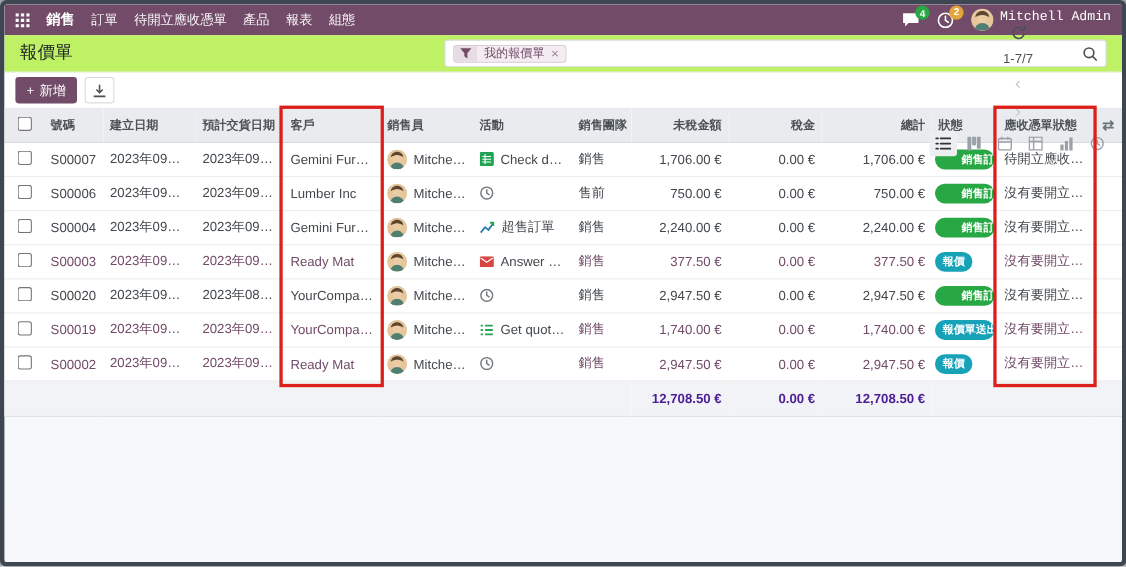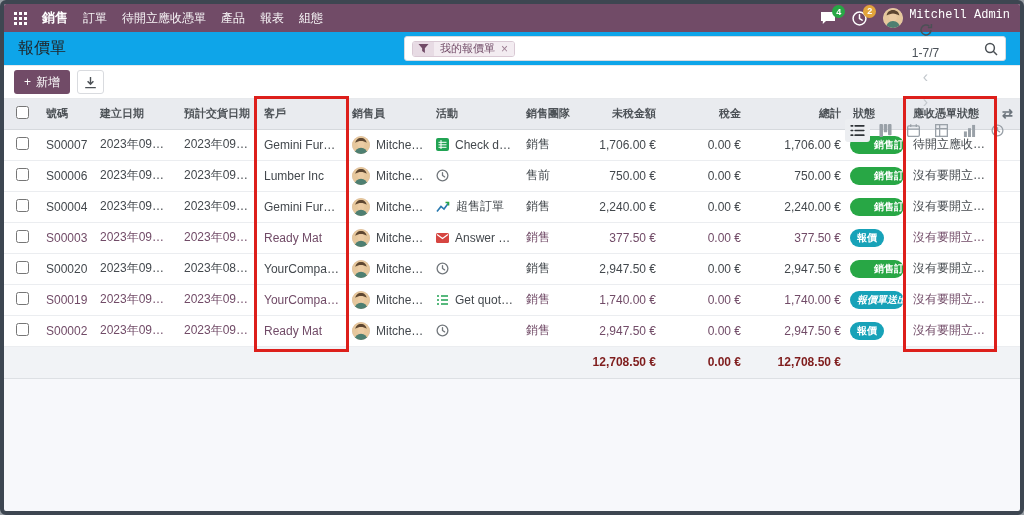--- a/index.html
+++ b/index.html
@@ -39,21 +39,21 @@
     padding: 0 3px;
   }
   .badge-green { background: var(--success, #28a745); }
   .badge-amber { background: #e2a43b; }
   .user { display: flex; gap: 6px; cursor: pointer; white-space: nowrap; font-family: Liberation Mono, monospace; }
   .avatar { width: 20px; height: 20px; border-radius: 50%; overflow: hidden; background: #d9c2b0; flex: 0 0 20px; }
   .avatar svg { display: block; }
 
   
   .title-row {
-    height: 34px; background: #0ea5e9;
+    height: 34px; background: #bef264;
     display: flex; align-items: center;
     padding: 0 14px; border-bottom: 1px solid #e7e9ec;
   }
   .page-title { font-size: 16px; color: #212529; }
   .searchbar {
     margin-left: auto;
     width: 602px; height: 25px;
     border: 1px solid #d9dbdf; border-radius: 3px;
     background: #fff;
     display: flex; align-items: center;
@@ -147,21 +147,21 @@
     font-size: 10px; font-weight: bold; color: #fff;
     padding: 2px 7px; border-radius: 9px;
     white-space: nowrap; overflow: hidden; vertical-align: middle;
   }
   .badge[data-badge="success"] { background: var(--success, #28a745); padding-left: 24px; }
   .badge[data-badge="info"] { background: var(--info, #17a2b8); }
   tfoot td {
     height: 32px; padding: 0 6px;
     background: #f1f3f6;
     border-top: 1px solid #d2d6da; border-bottom: 1px solid #dde0e4;
-    font-weight: bold; color: #7f1d1d; white-space: nowrap;
+    font-weight: bold; color: #4c1d95; white-space: nowrap;
   }
   .gear-th { color: #6c747c; font-size: 13px; text-align: center; cursor: pointer; }
 
   
   .anno {
     position: absolute;
     border: 3px solid var(--annotation, #dd1f1f);
     pointer-events: none; z-index: 9;
   }
 </style>
@@ -572,21 +572,21 @@
                     <path d="M1 2h2M1 6h2M1 10h2M5 2h7M5 6h7M5 10h7" stroke="#21a353" stroke-width="1.6"></path>
                   </svg>
                 </span>
         <span class="act-tx">Get quote co...</span>
       </span>
     </td>
     <td class="pv">銷售</td>
     <td class="num pv">1,740.00 €</td>
     <td class="num pv">0.00 €</td>
     <td class="num pv">1,740.00 €</td>
-    <td style="padding:0 3px;font-style:italic;">
+    <td style="padding:0 3px;">
       <span class="badge" data-badge="info">報價單送出</span>
     </td>
     <td class="pv">沒有要開立應收...</td>
     <td></td>
   </tr>
 
   <tr data-variant="quotation">
     <td class="c-check"><input type="checkbox" style=""></td>
     <td class="pv">S00002</td>
     <td class="pv">2023年09月25日</td>

